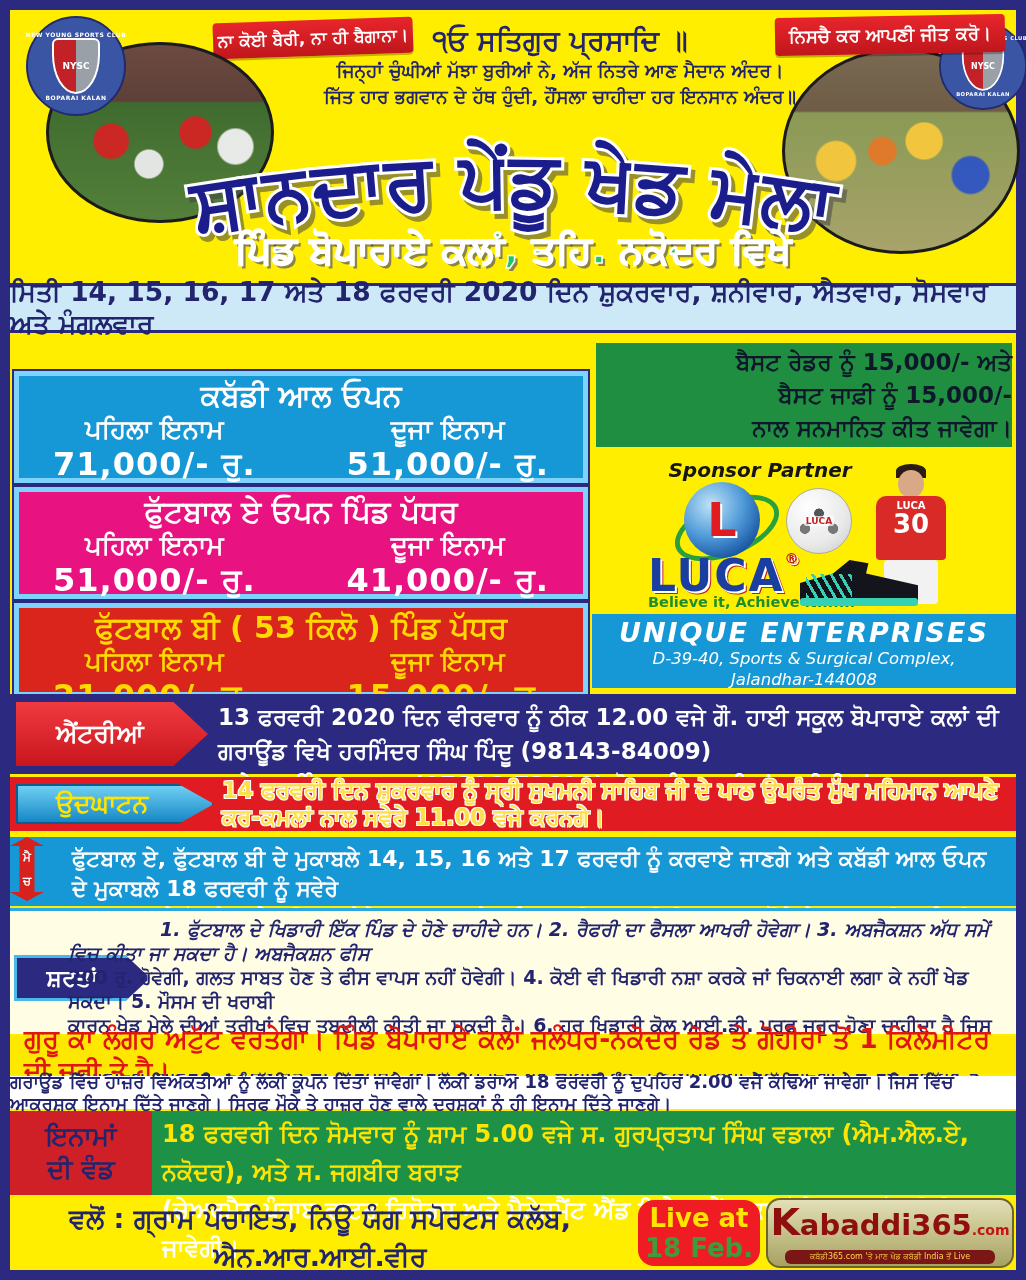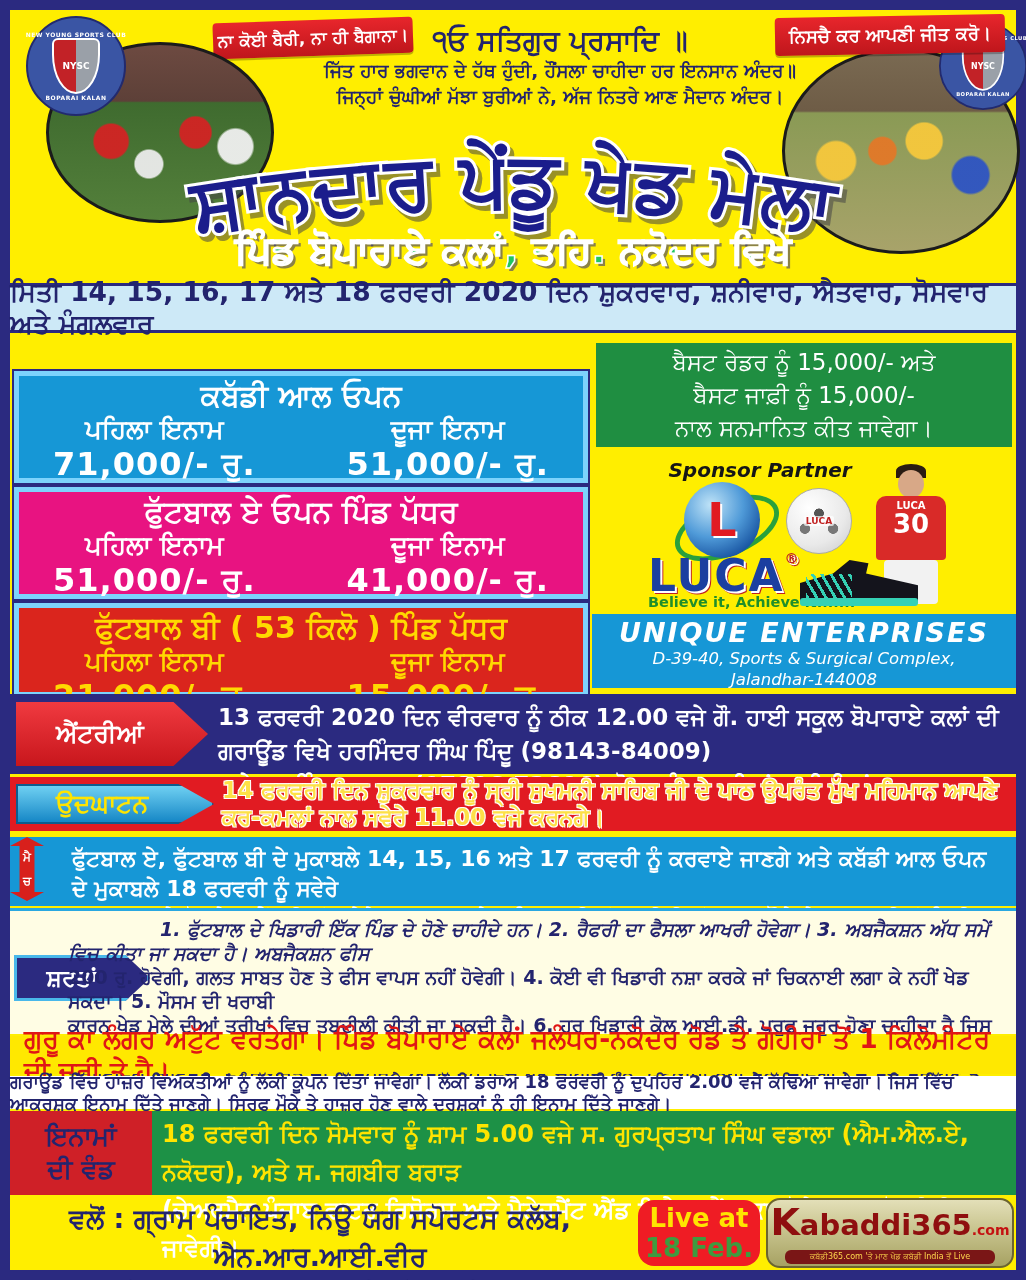--- a/index.html
+++ b/index.html
@@ -61,21 +61,21 @@
   .pbox{box-sizing:border-box;border:5px solid #7dd3fc;outline:2px solid #2b2a80;color:#fff;margin-top:32px;}
   .pbox .ptitle{text-align:center;font-size:30px;font-weight:bold;margin-top:2px;}
   .pbox .cols{display:flex;justify-content:space-between;padding:0 34px;}
   .pbox .col{text-align:center;}
   .pbox .plabel{font-size:26px;font-weight:bold;}
   .pbox .pamount{font-size:32px;font-weight:bold;letter-spacing:1px;}
   .kabaddi-box{left:14px;top:339px;width:574px;height:112px;background:#1697d6;}
   .football-a-box{left:14px;top:455px;width:574px;height:112px;background:#e81381;}
   .football-b-box{left:14px;top:571px;width:574px;height:94px;background:#da251d;color:#ffd900;}
   .best-box{left:592px;top:339px;width:424px;height:112px;background:#1f8e41;box-sizing:border-box;border:4px solid #ffee00;
-    display:flex;flex-direction:column;align-items:center;justify-content:center;color:#ffffff;font-weight:normal;font-size:23px;line-height:33px;text-align:center;}
+    display:flex;flex-direction:column;align-items:flex-end;justify-content:center;color:#0f172a;font-weight:bold;font-size:23px;line-height:33px;text-align:center;}
 
   
   .sponsor-heading{left:640px;top:458px;width:240px;text-align:center;font-size:20px;font-style:italic;font-weight:bold;color:#161616;}
   .luca-globe{left:680px;top:478px;width:84px;height:84px;}
   .luca-globe .orb{position:absolute;inset:4px;border-radius:50%;
     background:radial-gradient(circle at 35% 30%,#bfe3f7 0%,#4f9ad8 45%,#15509e 80%,#0c3a7e 100%);}
   .luca-globe .swoosh{position:absolute;left:-8px;top:22px;width:100px;height:46px;border:5px solid #2aa03c;border-radius:50%;transform:rotate(-22deg);}
   .luca-globe .l{position:absolute;left:0;top:0;width:84px;height:84px;display:flex;align-items:center;justify-content:center;
     color:#e11b22;font-size:46px;font-weight:bold;text-shadow:2px 2px 0 #fff;}
   .ball{left:786px;top:488px;width:64px;height:64px;border-radius:50%;
@@ -186,22 +186,22 @@
         <span>NYSC</span>
       </span>
     <span class="arc">BOPARAI KALAN</span>
   </div>
 
   <div class="abs ribbon ribbon-left">ਨਾ ਕੋਈ ਬੈਰੀ, ਨਾ ਹੀ ਬੈਗਾਨਾ।</div>
   <div class="abs ribbon ribbon-right">ਨਿਸਚੈ ਕਰ ਆਪਣੀ ਜੀਤ ਕਰੋ।</div>
 
   <div class="abs prayer">
     <div class="inv">੧ਓ ਸਤਿਗੁਰ ਪ੍ਰਸਾਦਿ ॥</div>
+    <div class="cpl">ਜਿਨ੍ਹਾਂ ਚੁੰਘੀਆਂ ਮੱਝਾ ਬੁਰੀਆਂ ਨੇ, ਅੱਜ ਨਿਤਰੇ ਆਣ ਮੈਦਾਨ ਅੰਦਰ।</div>
     <div class="cpl">ਜਿੱਤ ਹਾਰ ਭਗਵਾਨ ਦੇ ਹੱਥ ਹੁੰਦੀ, ਹੌਂਸਲਾ ਚਾਹੀਦਾ ਹਰ ਇਨਸਾਨ ਅੰਦਰ॥</div>
-    <div class="cpl">ਜਿਨ੍ਹਾਂ ਚੁੰਘੀਆਂ ਮੱਝਾ ਬੁਰੀਆਂ ਨੇ, ਅੱਜ ਨਿਤਰੇ ਆਣ ਮੈਦਾਨ ਅੰਦਰ।</div>
   </div>
 
   <div class="abs photo photo-left"></div>
   <div class="abs photo photo-right"></div>
 
   <svg class="abs title-svg" viewBox="0 0 1006 165">
     <defs>
         <path id="titleArc" d="M 14 142 Q 503 14 992 142"></path>
       </defs>
     <text class="title-text"><textPath href="#titleArc" startOffset="50%">ਸ਼ਾਨਦਾਰ ਪੇਂਡੂ ਖੇਡ ਮੇਲਾ</textPath></text>

